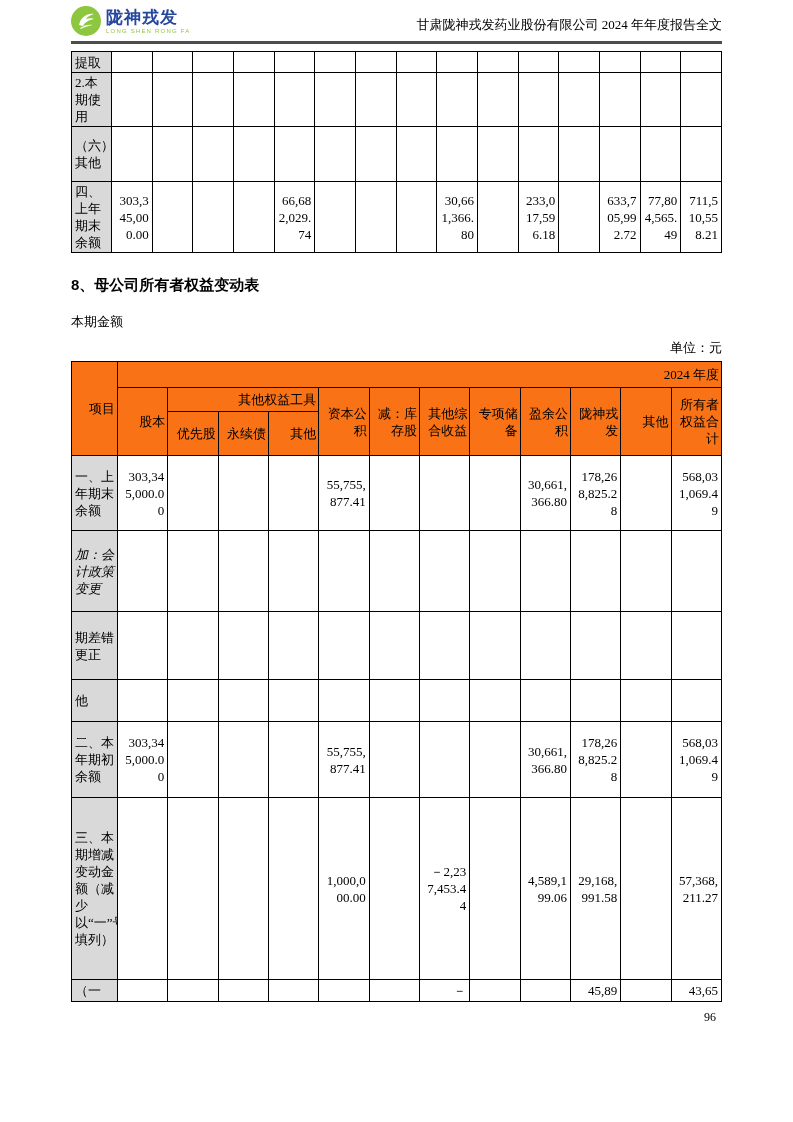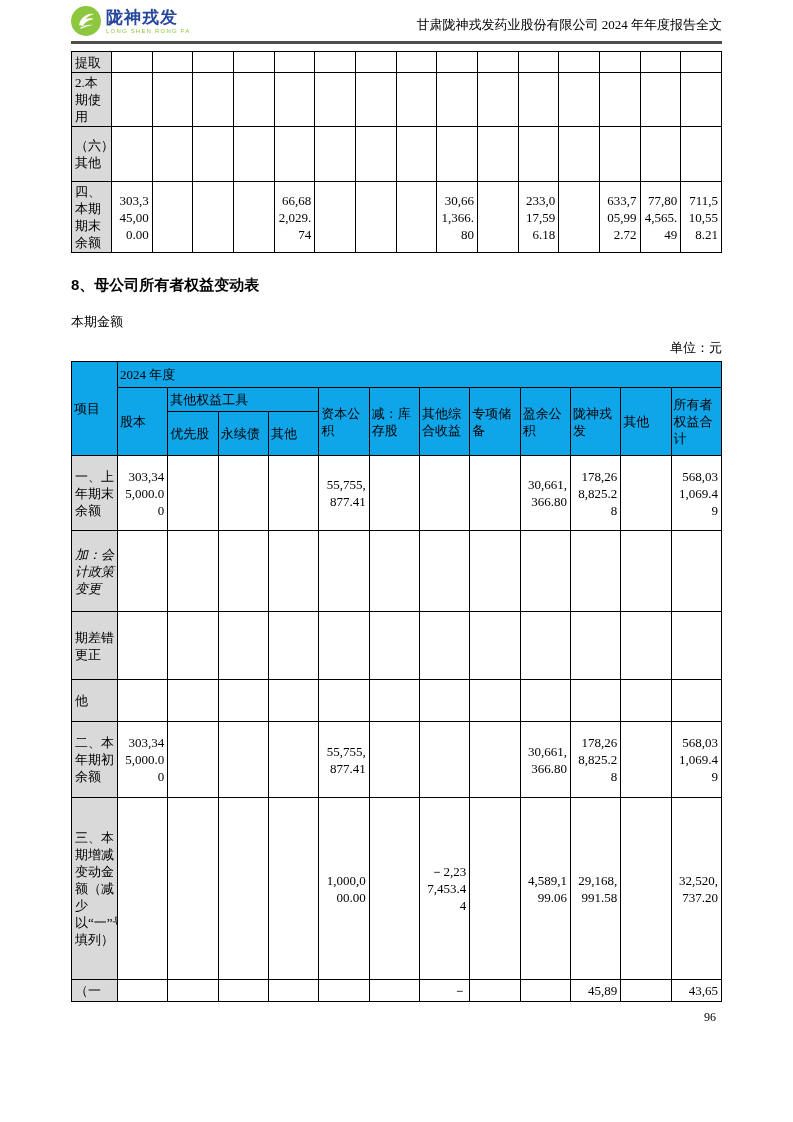--- a/index.html
+++ b/index.html
@@ -36,21 +36,21 @@
   }
   table.fin-table td,table.fin-table th{
     border:1px solid #000;
     font-size:13px;line-height:17px;
     padding:1px 3px;
     vertical-align:middle;
     overflow:hidden;
     font-weight:normal;
   }
   table.fin-table th{
-    background:#0ea5e9;text-align:left;word-break:break-all;padding:1px 2px;
+    background:#f97316;text-align:right;word-break:break-all;padding:1px 2px;
   }
   .label-cell{
     background:#d9d9d9;text-align:left;word-break:break-all;
   }
   .num-cell{
     text-align:right;word-break:break-all;background:#fff;
   }
 
   
   .cont-table{margin-top:7px;}
@@ -169,21 +169,21 @@
             <td class="num-cell"></td>
             <td class="num-cell"></td>
             <td class="num-cell"></td>
             <td class="num-cell"></td>
             <td class="num-cell"></td>
             <td class="num-cell"></td>
             <td class="num-cell"></td>
           </tr>
 
           <tr>
-            <td class="label-cell">四、本期期末余额</td>
+            <td class="label-cell">四、上年期末余额</td>
           <td class="num-cell">303,345,000.00</td>
             <td class="num-cell"></td>
             <td class="num-cell"></td>
             <td class="num-cell"></td>
             <td class="num-cell">66,682,029.74</td>
             <td class="num-cell"></td>
             <td class="num-cell"></td>
             <td class="num-cell"></td>
             <td class="num-cell">30,661,366.80</td>
             <td class="num-cell"></td>
@@ -316,21 +316,21 @@
             <td class="num-cell"></td>
             <td class="num-cell"></td>
             <td class="num-cell"></td>
             <td class="num-cell">1,000,000.00</td>
             <td class="num-cell"></td>
             <td class="num-cell">－2,237,453.44</td>
             <td class="num-cell"></td>
             <td class="num-cell">4,589,199.06</td>
             <td class="num-cell">29,168,991.58</td>
             <td class="num-cell"></td>
-            <td class="num-cell">32,520,737.20</td>
+            <td class="num-cell">57,368,211.27</td>
           </tr>
 
           <tr>
             <td class="label-cell">（一</td>
           <td class="num-cell"></td>
             <td class="num-cell"></td>
             <td class="num-cell"></td>
             <td class="num-cell"></td>
             <td class="num-cell"></td>
             <td class="num-cell"></td>

